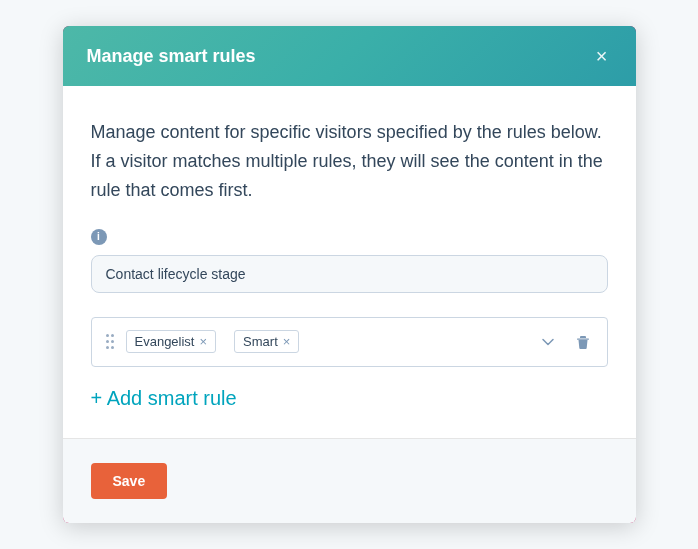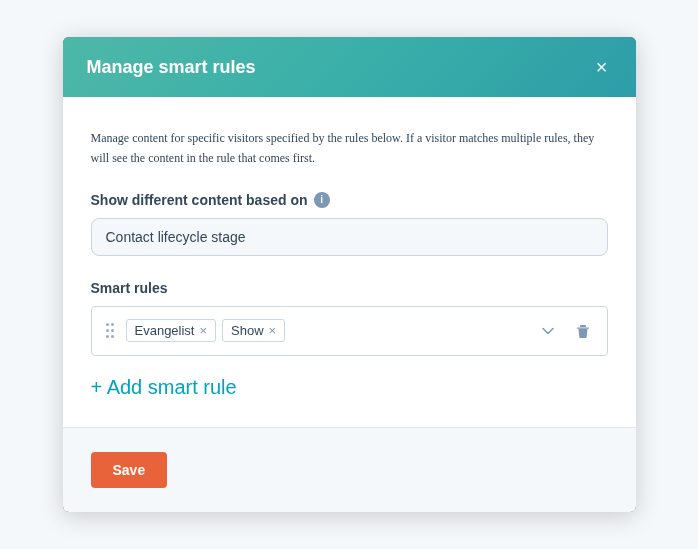--- a/index.html
+++ b/index.html
@@ -38,25 +38,24 @@
       font-size: 20px;
       line-height: 1;
       padding: 2px 4px;
       opacity: 0.9;
     }
     .modal-body {
       padding: 32px 28px 24px 28px;
       background: #fff;
     }
     .description {
-      font-size: 12px;
+      font-size: 18px;
       color: #33475b;
       line-height: 1.6;
       margin-bottom: 24px;
-      font-family: Liberation Serif, serif;
     }
     .section-label {
       font-size: 14px;
       font-weight: 600;
       color: #33475b;
       margin-bottom: 10px;
       display: flex;
       align-items: center;
       gap: 6px;
     }
@@ -117,21 +116,21 @@
       width: 3px;
       height: 3px;
       border-radius: 50%;
       background: #99acc2;
     }
     .tags-area {
       flex: 1;
       display: flex;
       align-items: center;
       flex-wrap: wrap;
-      gap: 6px;
+      gap: 18px;
       min-height: 32px;
     }
     .tag {
       display: inline-flex;
       align-items: center;
       gap: 5px;
       background: #fff;
       border: 1px solid #cbd6e2;
       border-radius: 3px;
       padding: 3px 8px;
@@ -232,27 +231,25 @@
 
   <div class="modal-header">
     <span class="modal-title">Manage smart rules</span>
     <button class="close-btn">×</button>
   </div>
 
   <div class="modal-body">
     <p class="description">Manage content for specific visitors specified by the rules below. If a visitor matches multiple rules, they will see the content in the rule that comes first.</p>
 
     <div class="section-label">
-      <span>Show different content based on</span>
       <span class="info-icon">i</span>
     </div>
     <div class="content-based-select">Contact lifecycle stage</div>
 
     <div class="smart-rules-section">
-      <div class="smart-rules-label">Smart rules</div>
 
       <div class="rule-row">
 
         <div class="drag-handle">
           <span>
             <span class="drag-dot"></span>
             <span class="drag-dot"></span>
           </span>
           <span>
             <span class="drag-dot"></span>
@@ -263,21 +260,21 @@
             <span class="drag-dot"></span>
           </span>
         </div>
 
         <div class="tags-area">
           <span class="tag">
             <span>Evangelist</span>
             <button class="tag-remove">×</button>
           </span>
           <span class="tag">
-            <span>Show</span>
+            <span>Smart</span>
             <button class="tag-remove">×</button>
           </span>
         </div>
 
         <button class="dropdown-arrow">
           <svg class="chevron-svg" viewBox="0 0 14 14">
             <path d="M2 4.5l5 5 5-5" stroke="currentColor" stroke-width="1.5" fill="none" stroke-linecap="round" stroke-linejoin="round"></path>
           </svg>
         </button>
 

